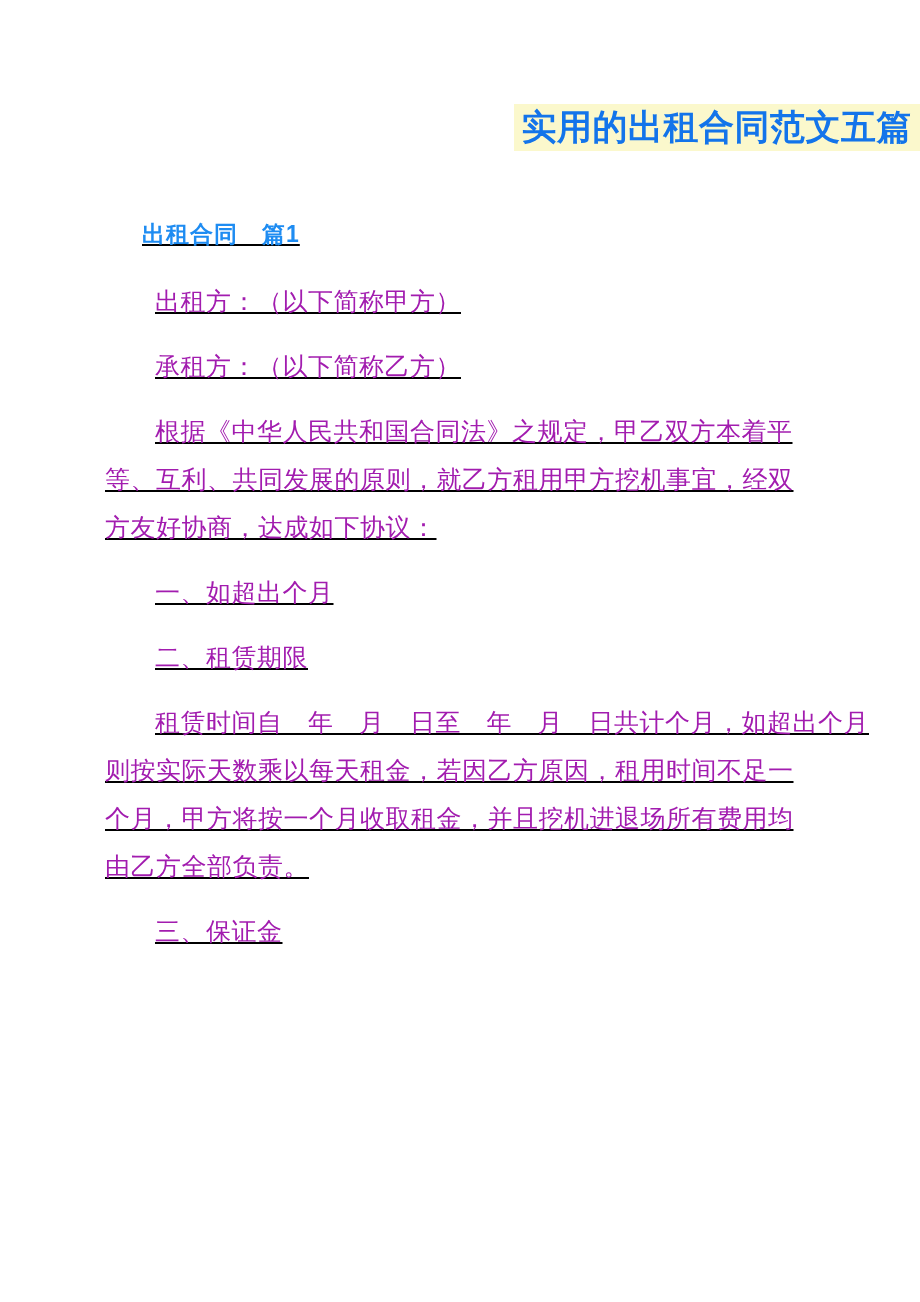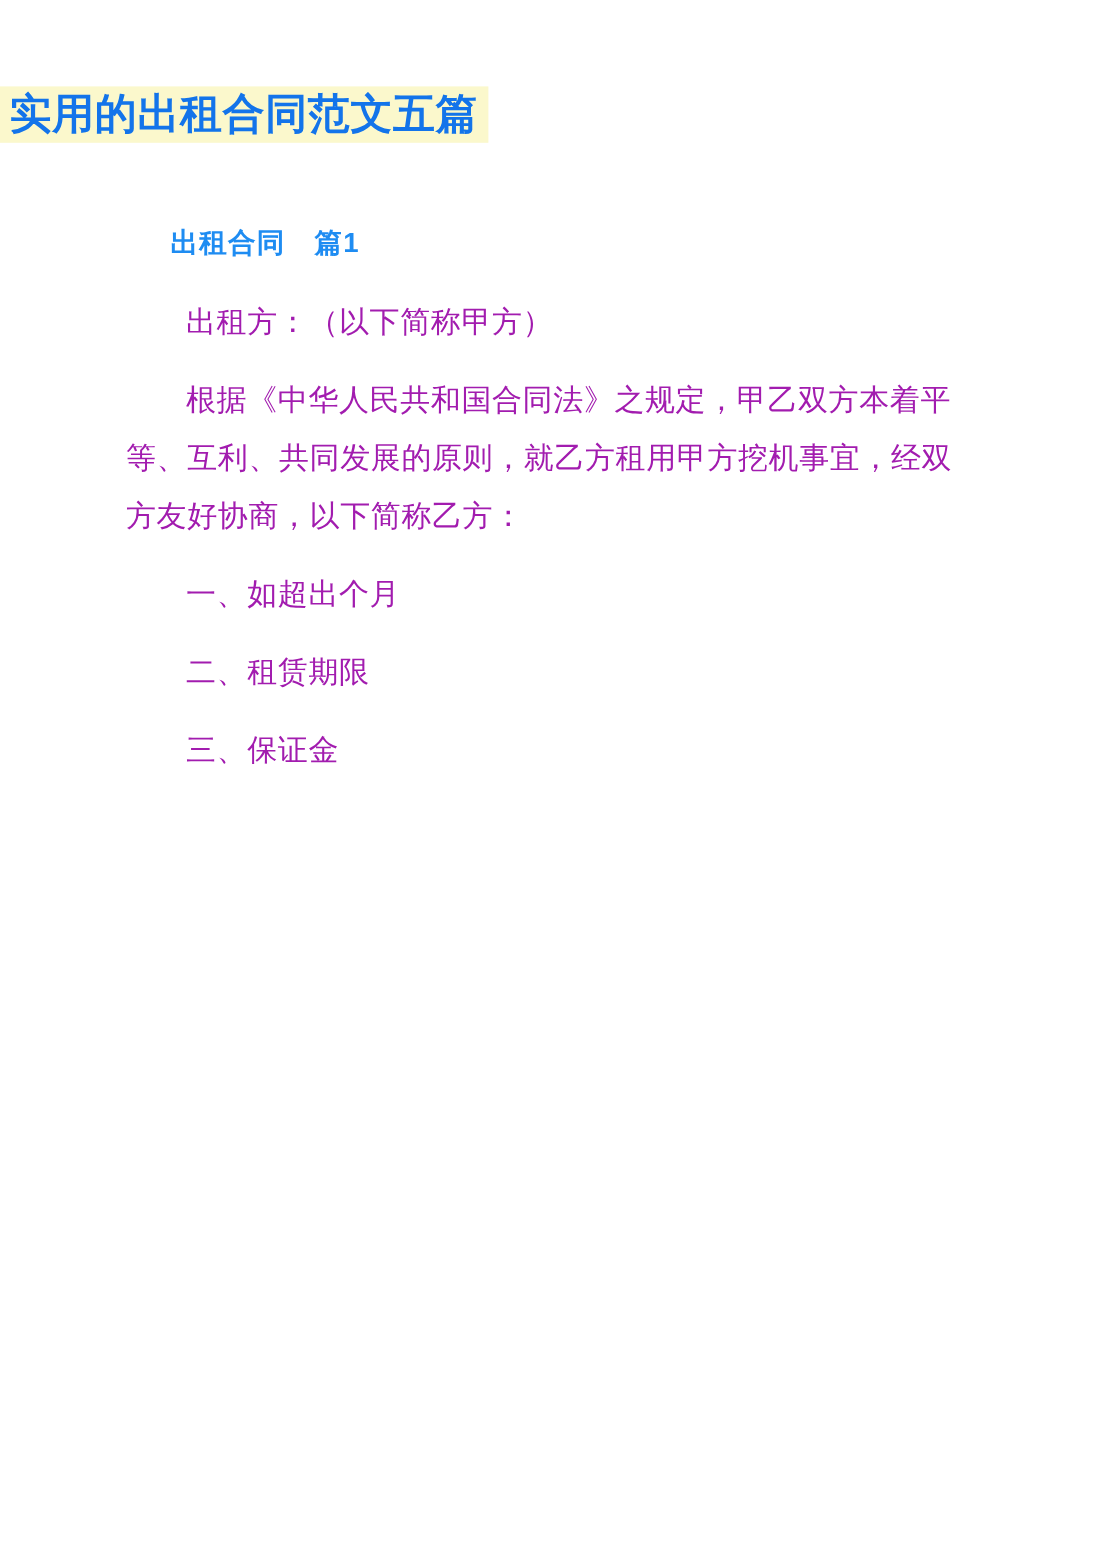--- a/index.html
+++ b/index.html
@@ -5,36 +5,37 @@
   html,body{margin:0;padding:0;background:#e8e8e8;}
   .page{
     position:relative;
     width:920px;height:1302px;
     margin:0 auto;
     background:#ffffff;
     overflow:hidden;
     font-family:"Liberation Serif","DejaVu Serif",serif;
   }
   .title-row{
-    padding-top:72px;
-    text-align:left;
+    padding-top:104px;
+    text-align:right;
   }
   .title-highlight{
     display:inline-block;
     background:#fbf8cc;
     color:#1374ea;
     font-weight:bold;
     font-size:35px;
     line-height:47px;
     letter-spacing:0.5px;
     padding:0 8px;
     font-family:"Liberation Serif","DejaVu Serif",serif;
   }
   .content{
     padding:0 90px 0 105px;
+    text-decoration:underline;
   }
   .section-heading{
     margin:68px 0 29px 37px;
     color:#1e8cf2;
     font-family:"Liberation Sans","DejaVu Sans",sans-serif;
     font-weight:bold;
     font-size:23px;
     line-height:30px;
     letter-spacing:1px;
   }
@@ -64,35 +65,44 @@
   </div>
 
   <div class="content">
 
     <div class="section-heading">出租合同　篇1</div>
 
     <div class="para">
       <div class="line indent">出租方：（以下简称甲方）</div>
     </div>
 
+    <div class="para">
+      <div class="line indent">承租方：（以下简称乙方）</div>
+    </div>
 
     <div class="para">
       <div class="line indent">根据《中华人民共和国合同法》之规定，甲乙双方本着平</div>
       <div class="line">等、互利、共同发展的原则，就乙方租用甲方挖机事宜，经双</div>
-      <div class="line">方友好协商，以下简称乙方：</div>
+      <div class="line">方友好协商，达成如下协议：</div>
     </div>
 
     <div class="para">
       <div class="line indent">一、如超出个月</div>
     </div>
 
 
     <div class="para">
       <div class="line indent">二、租赁期限</div>
     </div>
 
+    <div class="para">
+      <div class="line indent">租赁时间自　年　月　日至　年　月　日共计个月，如超出个月</div>
+      <div class="line">则按实际天数乘以每天租金，若因乙方原因，租用时间不足一</div>
+      <div class="line">个月，甲方将按一个月收取租金，并且挖机进退场所有费用均</div>
+      <div class="line">由乙方全部负责。</div>
+    </div>
 
     <div class="para">
       <div class="line indent">三、保证金</div>
     </div>
 
   </div>
 </div>
 
 </body></html>

